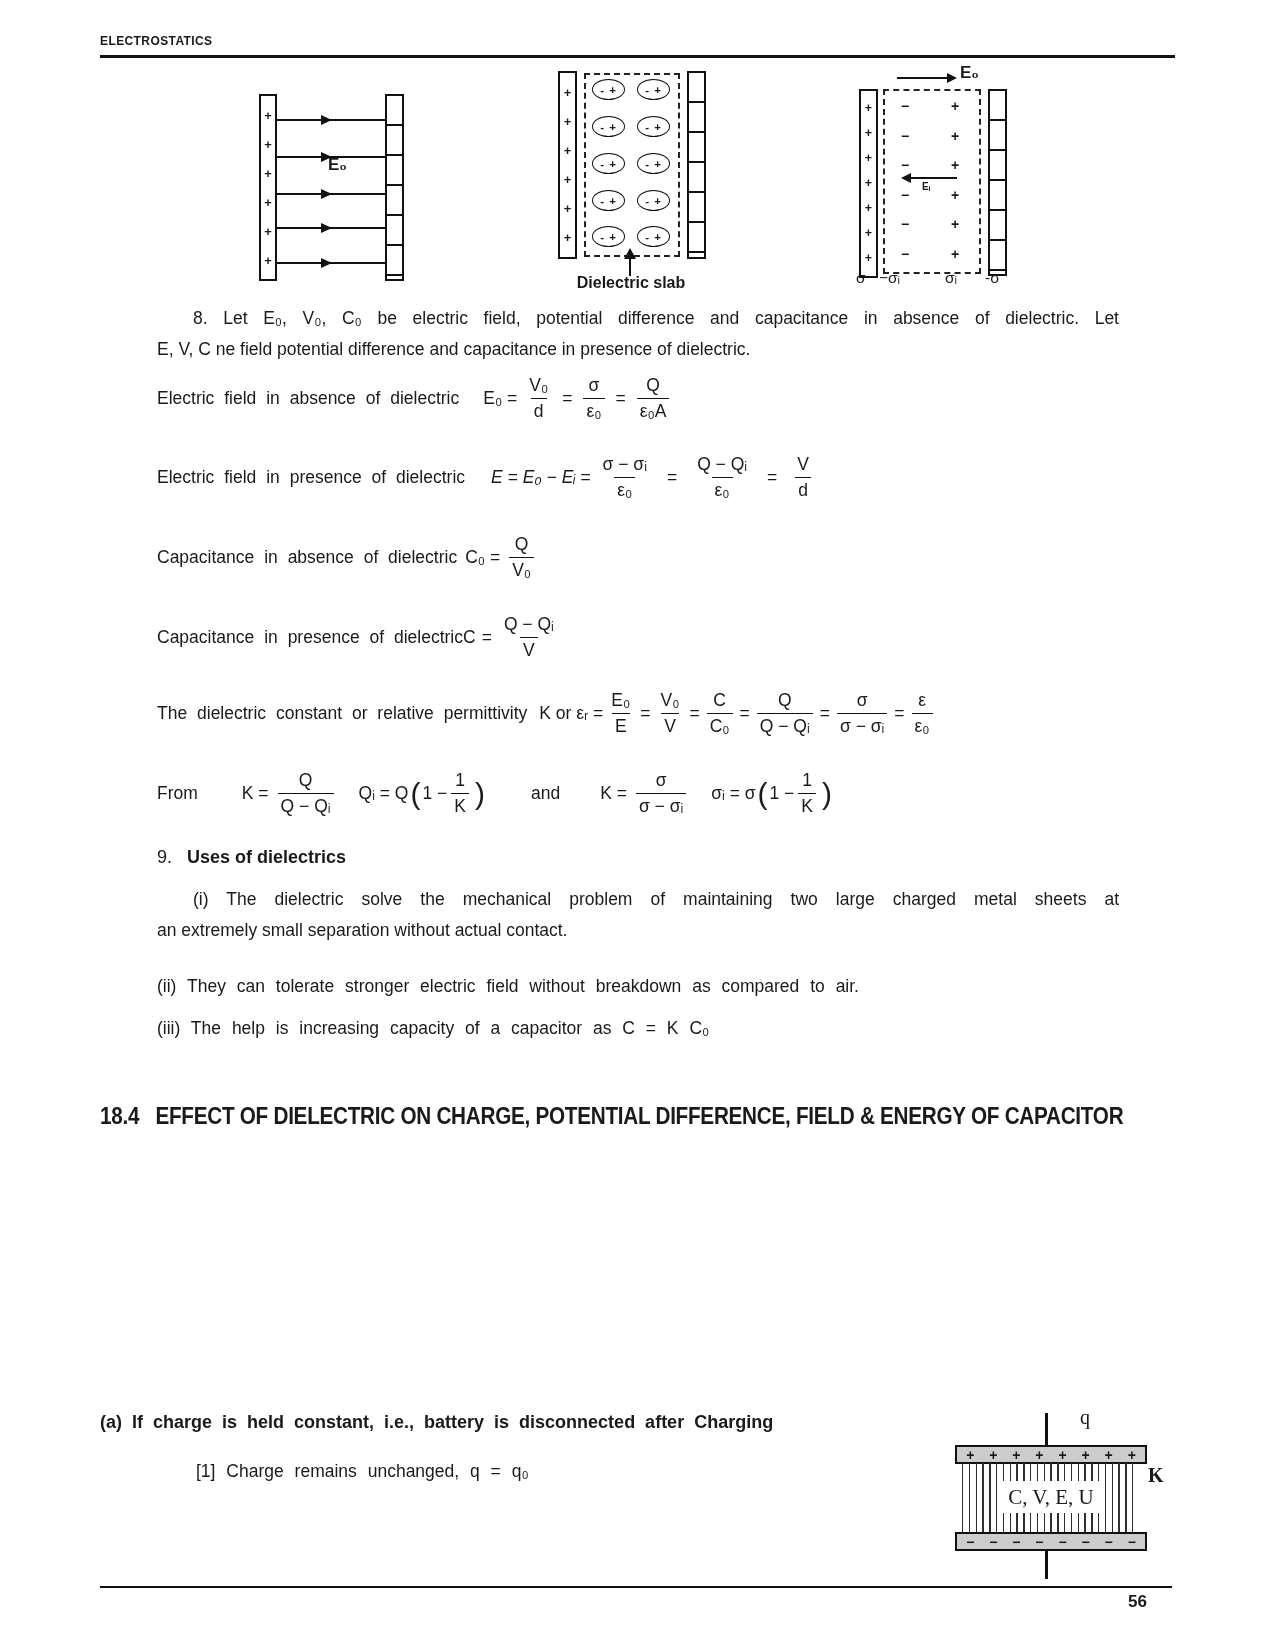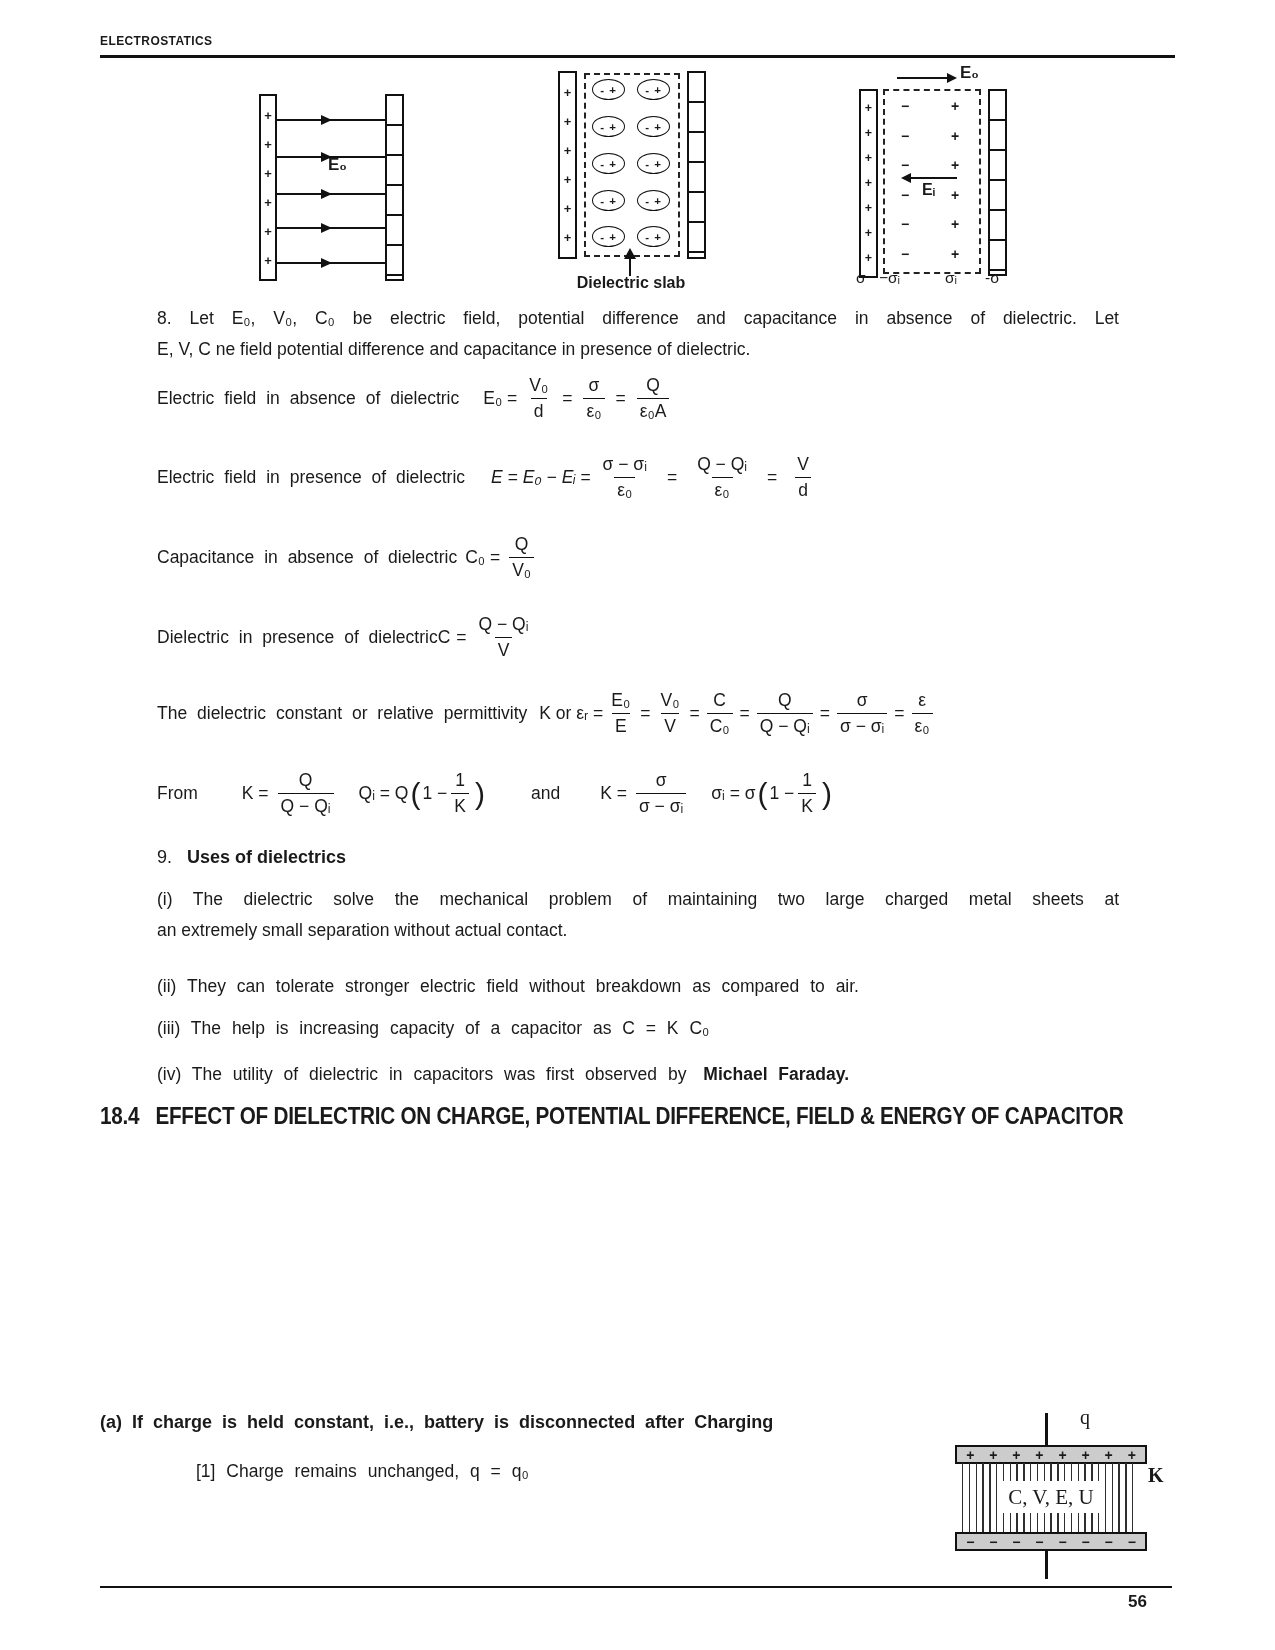--- a/index.html
+++ b/index.html
@@ -38,21 +38,21 @@
   .lab{word-spacing:5px;}
   .frac{display:inline-flex;flex-direction:column;align-items:center;margin:0 9px;text-align:center;line-height:21px;}
   .frac .nu{padding:0 3px 2px;}
   .frac .de{border-top:1.7px solid #111;padding:2px 3px 0;}
   .tight .frac{margin:0 5px;}
   .eqs{margin:0 2px;}
   .bigp{font-size:30px;font-weight:400;margin:0 2px;}
 
   
   .txt{position:absolute;font-size:17.5px;line-height:31px;}
-  .jl{text-align:justify;text-align-last:justify;}
+  .jl{text-align:justify;text-align-last:justify;margin-left:36px;}
   .ws{word-spacing:6px;text-align:center;}
 
   .sec{position:absolute;left:100px;top:1103px;display:flex;font-weight:700;font-size:23px;
        letter-spacing:-.3px;transform:scaleX(.9);transform-origin:0 50%;white-space:nowrap;}
   .sec .t{margin-left:18px;}
 
   
   .capplate{position:absolute;background:#ccc;border:2.6px solid #111;display:flex;align-items:center;
             justify-content:center;font-weight:700;font-size:14px;overflow:hidden;}
   .hatch{position:absolute;background-image:repeating-linear-gradient(to right,#2f2f2f 0 1.4px,transparent 1.4px 6.8px);}
@@ -134,21 +134,21 @@
 −
 −
 −</div>
     <div class="lbl" style="left:951px;top:92px;font-size:14px;font-weight:700;white-space:pre-line;line-height:29.5px;text-align:center;">+
 +
 +
 +
 +
 +</div>
     <div class="arr-l" style="left:903px;top:177px;width:54px;"></div>
-    <div class="lbl b" style="left:922px;top:181px;font-size:16px;">Eᵢ</div>
+    <div class="lbl b" style="left:922px;top:181px;font-size:10px;">Eᵢ</div>
     <div class="ladder" style="left:988px;top:89px;width:15px;height:183px;"></div>
     <div class="lbl" style="left:856px;top:269px;font-size:15.5px;">σ</div>
     <div class="lbl" style="left:879px;top:269px;font-size:15.5px;">−σᵢ</div>
     <div class="lbl" style="left:945px;top:269px;font-size:15.5px;">σᵢ</div>
     <div class="lbl" style="left:985px;top:269px;font-size:15.5px;">-σ</div>
   </div>
 
   <div class="txt" style="left:157px;top:303px;width:962px;">
     <div class="jl">8. Let E₀, V₀, C₀ be electric field, potential difference and capacitance in absence of dielectric. Let</div>
     <div>E, V, C ne field potential difference and capacitance in presence of dielectric.</div>
@@ -195,21 +195,21 @@
   <div class="eqrow" style="left:157px;top:534px;">
     <span class="lab">Capacitance in absence of dielectric</span>
     <span style="margin-left:8px;">C₀ =</span>
     <span class="frac">
         <span class="nu">Q</span>
         <span class="de">V₀</span>
       </span>
   </div>
 
   <div class="eqrow" style="left:157px;top:614px;">
-    <span class="lab">Dielectric in presence of dielectricC</span>
+    <span class="lab">Capacitance in presence of dielectricC</span>
     <span style="margin-left:6px;">=</span>
     <span class="frac">
         <span class="nu">Q − Qᵢ</span>
         <span class="de">V</span>
       </span>
   </div>
 
   <div class="eqrow tight" style="left:157px;top:690px;">
     <span class="lab">The dielectric constant or relative permittivity</span>
     <span style="margin-left:12px;">K or εᵣ =</span>
@@ -280,24 +280,20 @@
     <span class="b" style="margin-left:10px;">Uses of dielectrics</span>
   </div>
 
   <div class="txt" style="left:157px;top:884px;width:962px;">
     <div class="jl">(i) The dielectric solve the mechanical problem of maintaining two large charged metal sheets at</div>
     <div>an extremely small separation without actual contact.</div>
   </div>
 
   <div class="txt ws" style="left:157px;top:971px;">(ii) They can tolerate stronger electric field without breakdown as compared to air.</div>
   <div class="txt ws" style="left:157px;top:1013px;">(iii) The help is increasing capacity of a capacitor as C = K C₀</div>
-  <div class="txt ws" style="left:157px;top:1059px;">
-    <span>(iv) The utility of dielectric in capacitors was first observed by</span>
-    <span class="b" style="margin-left:6px;">Michael Faraday.</span>
-  </div>
 
   <div class="sec">
     <span>18.4</span>
     <span class="t">EFFECT OF DIELECTRIC ON CHARGE, POTENTIAL DIFFERENCE, FIELD &amp; ENERGY OF CAPACITOR</span>
   </div>
 
   <div class="txt b" style="left:100px;top:1407px;font-size:18px;word-spacing:5px;">(a) If charge is held constant, i.e., battery is disconnected after Charging</div>
   <div class="txt ws" style="left:157px;top:1456px;margin-left:39px;">[1] Charge remains unchanged,  q = q₀</div>
 
   <div>

